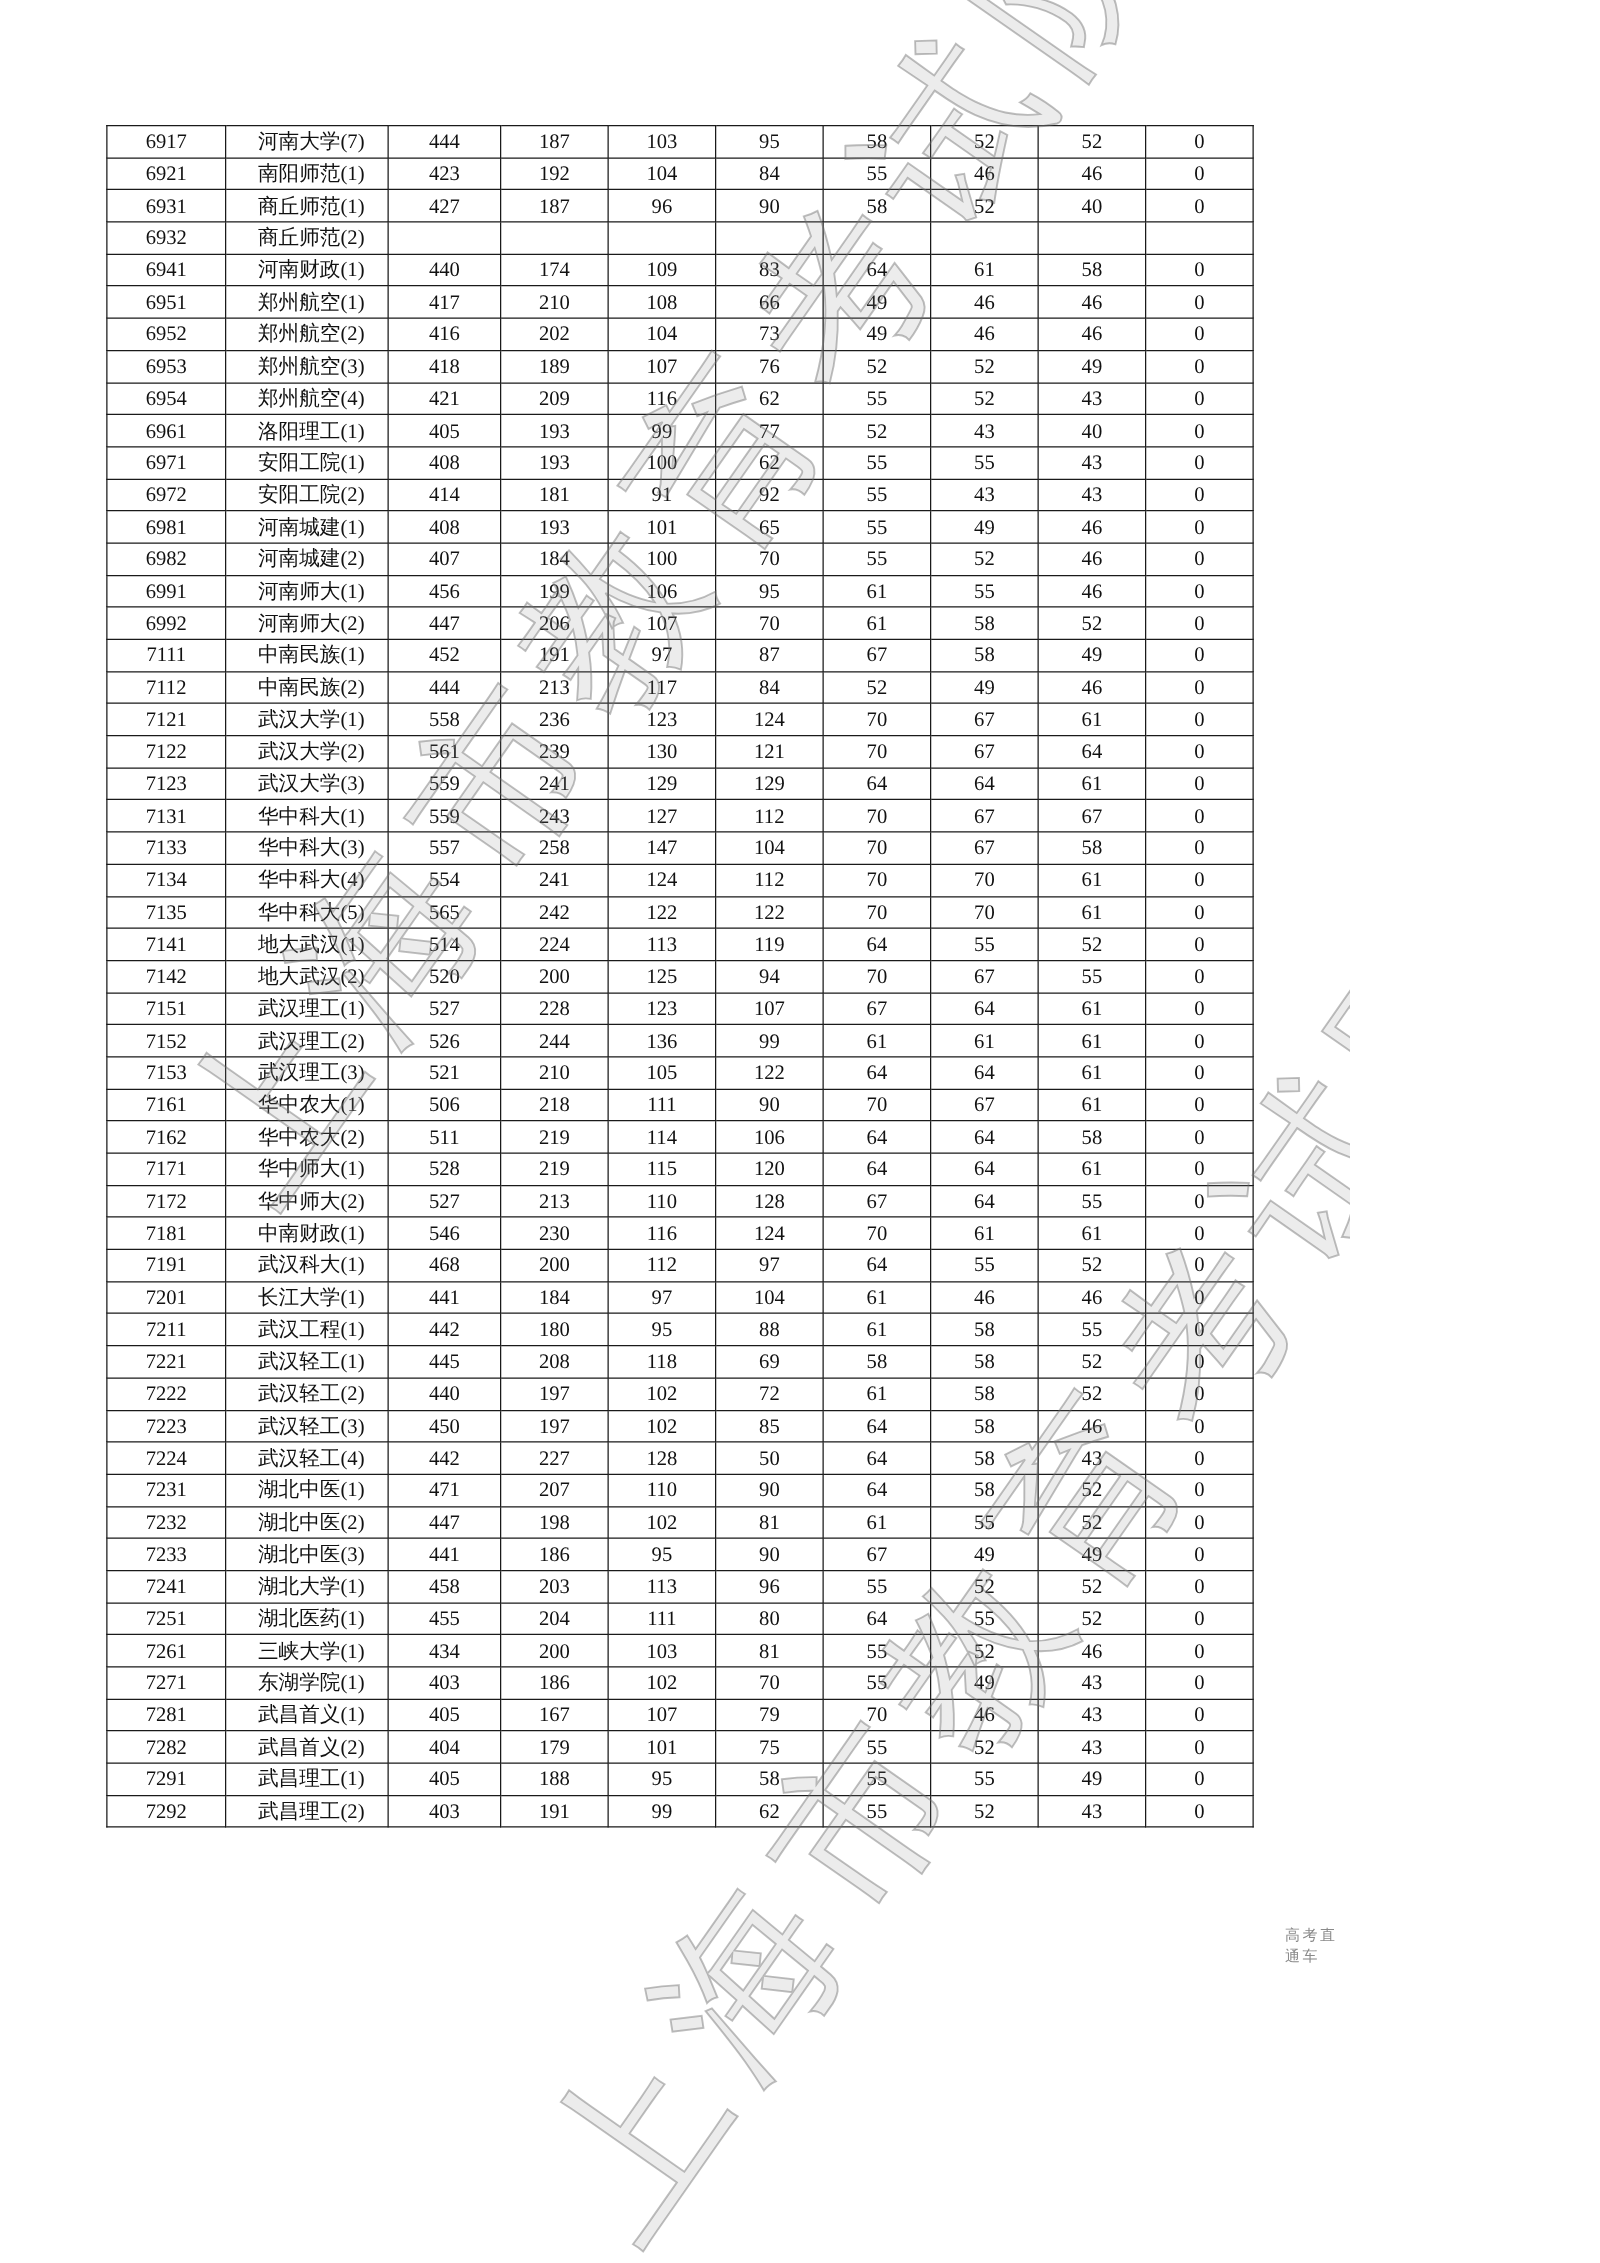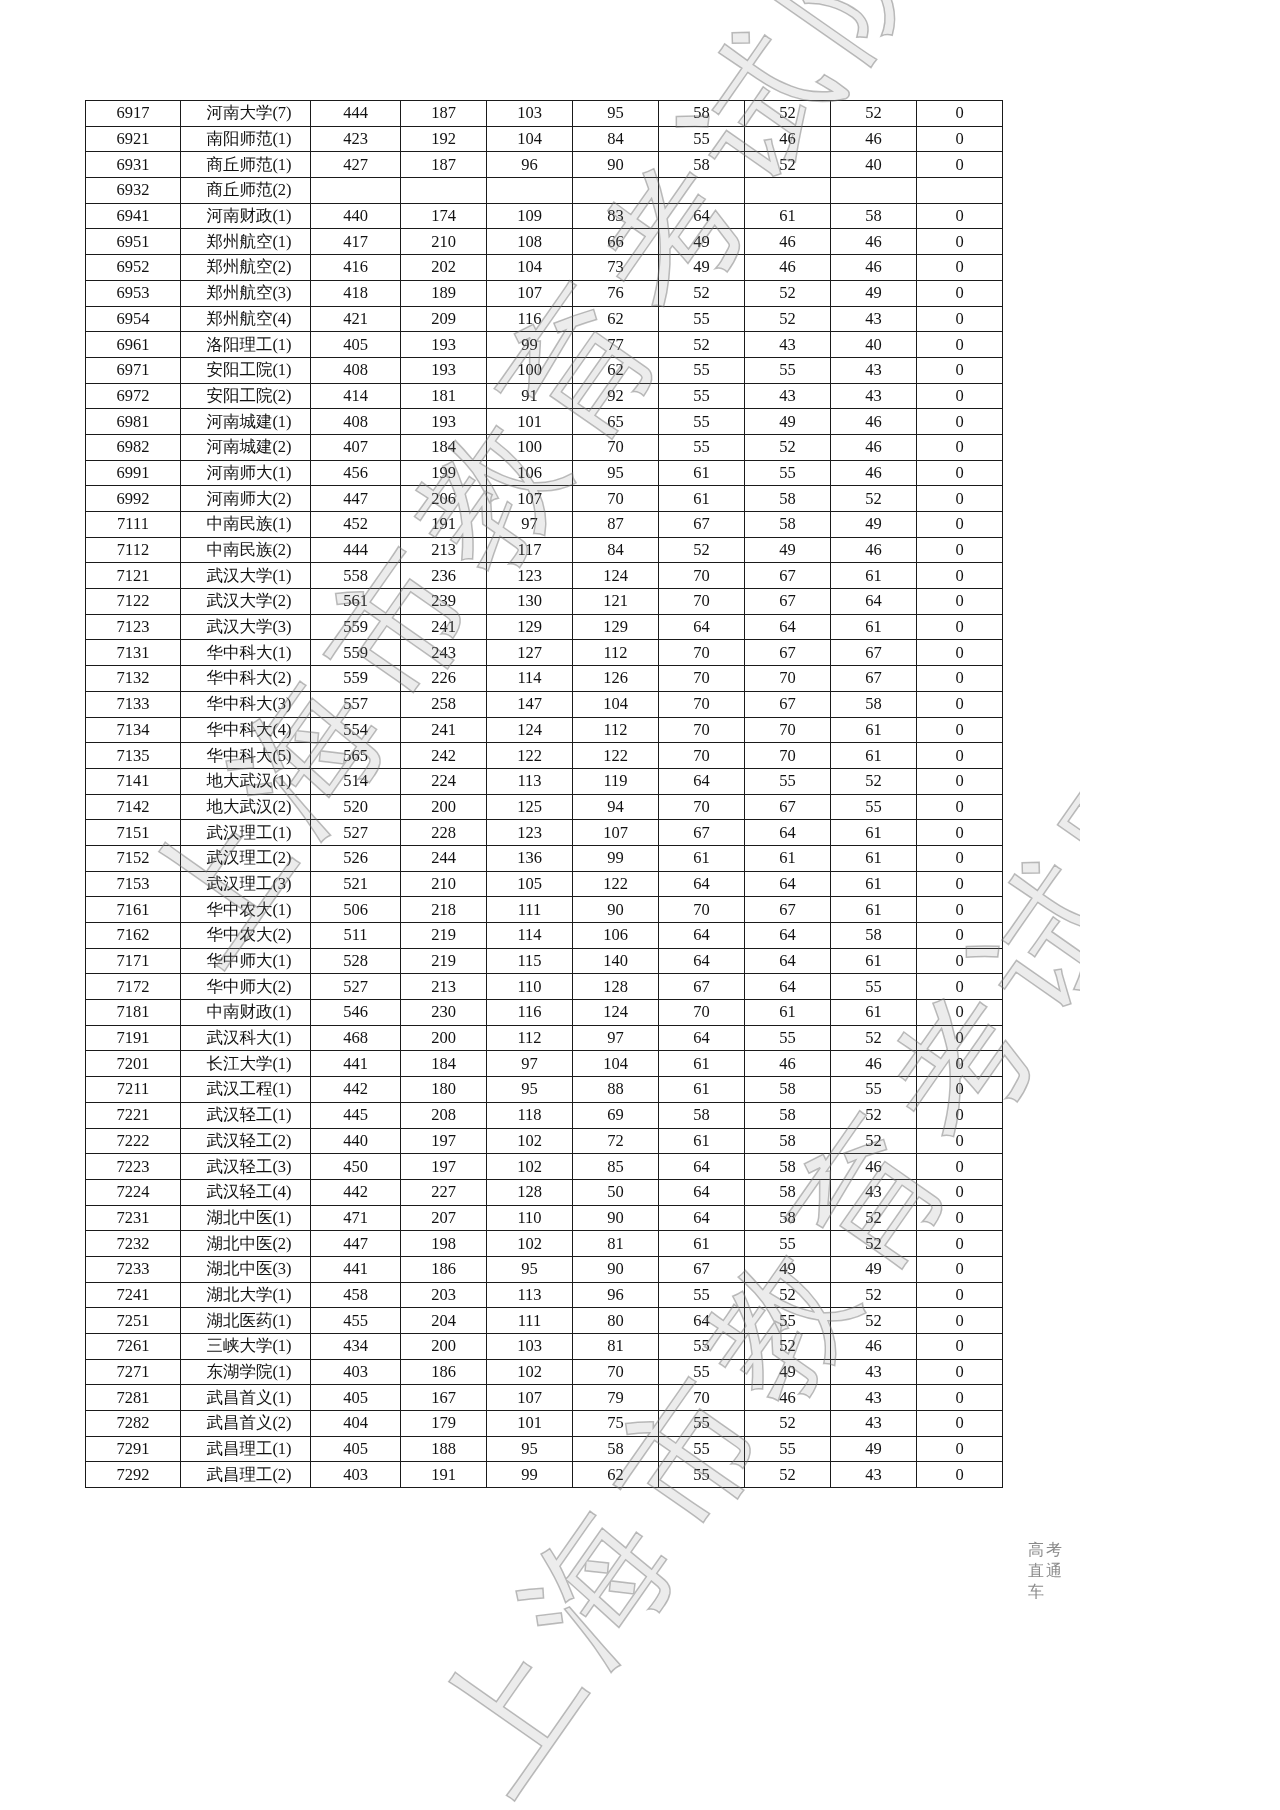--- a/index.html
+++ b/index.html
@@ -50,21 +50,21 @@
     z-index:2;
     pointer-events:none;
     font-family:"Liberation Serif","DejaVu Serif",serif;
   }
   #watermark-1{left:-90px;top:330px;}
   #watermark-2{left:200px;top:1160px;}
   #footer-brand{
     position:absolute;
     left:1028px;
     top:1540px;
-    font-size:16px;
+    font-size:12px;
     color:#8a8a8a;
     letter-spacing:2px;
     z-index:3;
     font-family:"Liberation Sans","DejaVu Sans",sans-serif;
   }
 </style>
 </head>
 <body>
 
 <div id="page">
@@ -341,32 +341,20 @@
           <td>559</td>
           <td>243</td>
           <td>127</td>
           <td>112</td>
           <td>70</td>
           <td>67</td>
           <td>67</td>
           <td>0</td>
         </tr>
         <tr>
-          <td>7132</td>
-          <td class="name-cell">华中科大(2)</td>
-          <td>559</td>
-          <td>226</td>
-          <td>114</td>
-          <td>126</td>
-          <td>70</td>
-          <td>70</td>
-          <td>67</td>
-          <td>0</td>
-        </tr>
-        <tr>
           <td>7133</td>
           <td class="name-cell">华中科大(3)</td>
           <td>557</td>
           <td>258</td>
           <td>147</td>
           <td>104</td>
           <td>70</td>
           <td>67</td>
           <td>58</td>
           <td>0</td>
@@ -478,21 +466,21 @@
           <td>64</td>
           <td>58</td>
           <td>0</td>
         </tr>
         <tr>
           <td>7171</td>
           <td class="name-cell">华中师大(1)</td>
           <td>528</td>
           <td>219</td>
           <td>115</td>
-          <td>140</td>
+          <td>120</td>
           <td>64</td>
           <td>64</td>
           <td>61</td>
           <td>0</td>
         </tr>
         <tr>
           <td>7172</td>
           <td class="name-cell">华中师大(2)</td>
           <td>527</td>
           <td>213</td>

